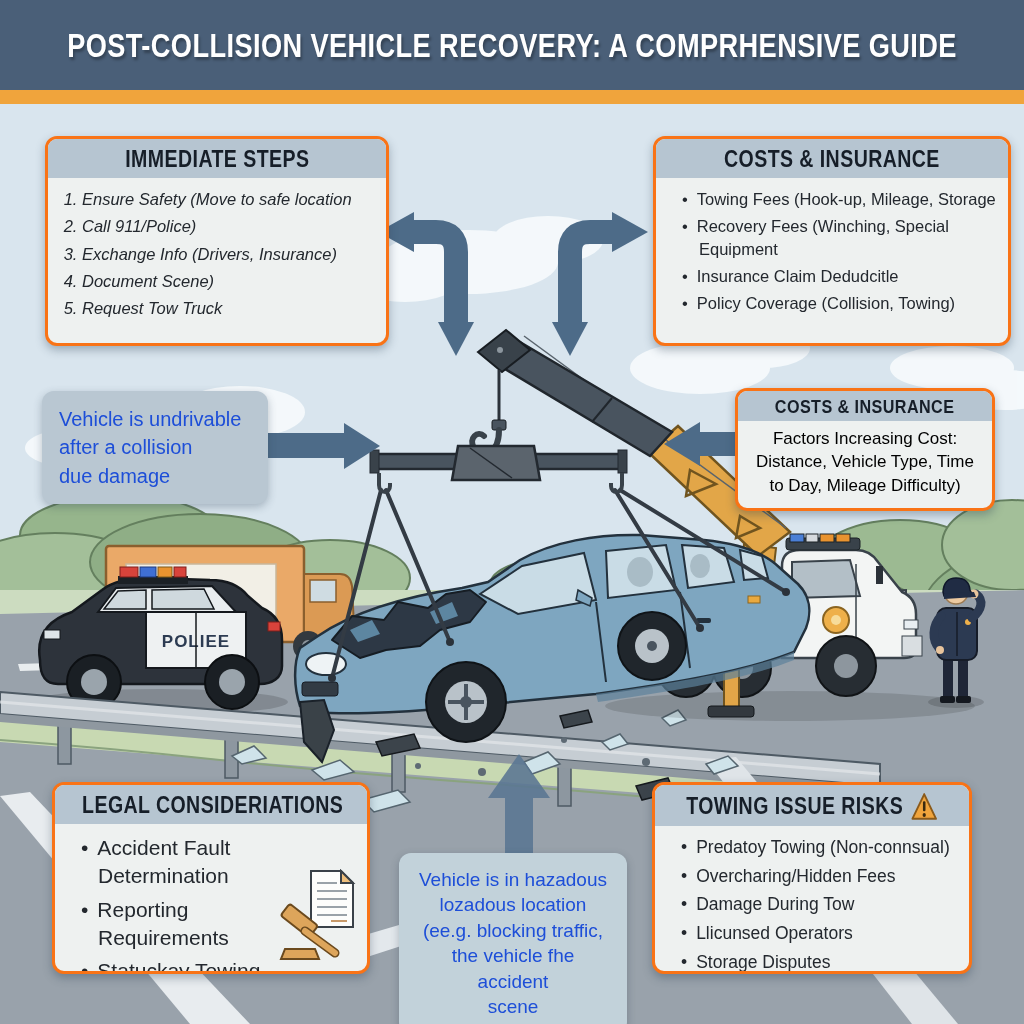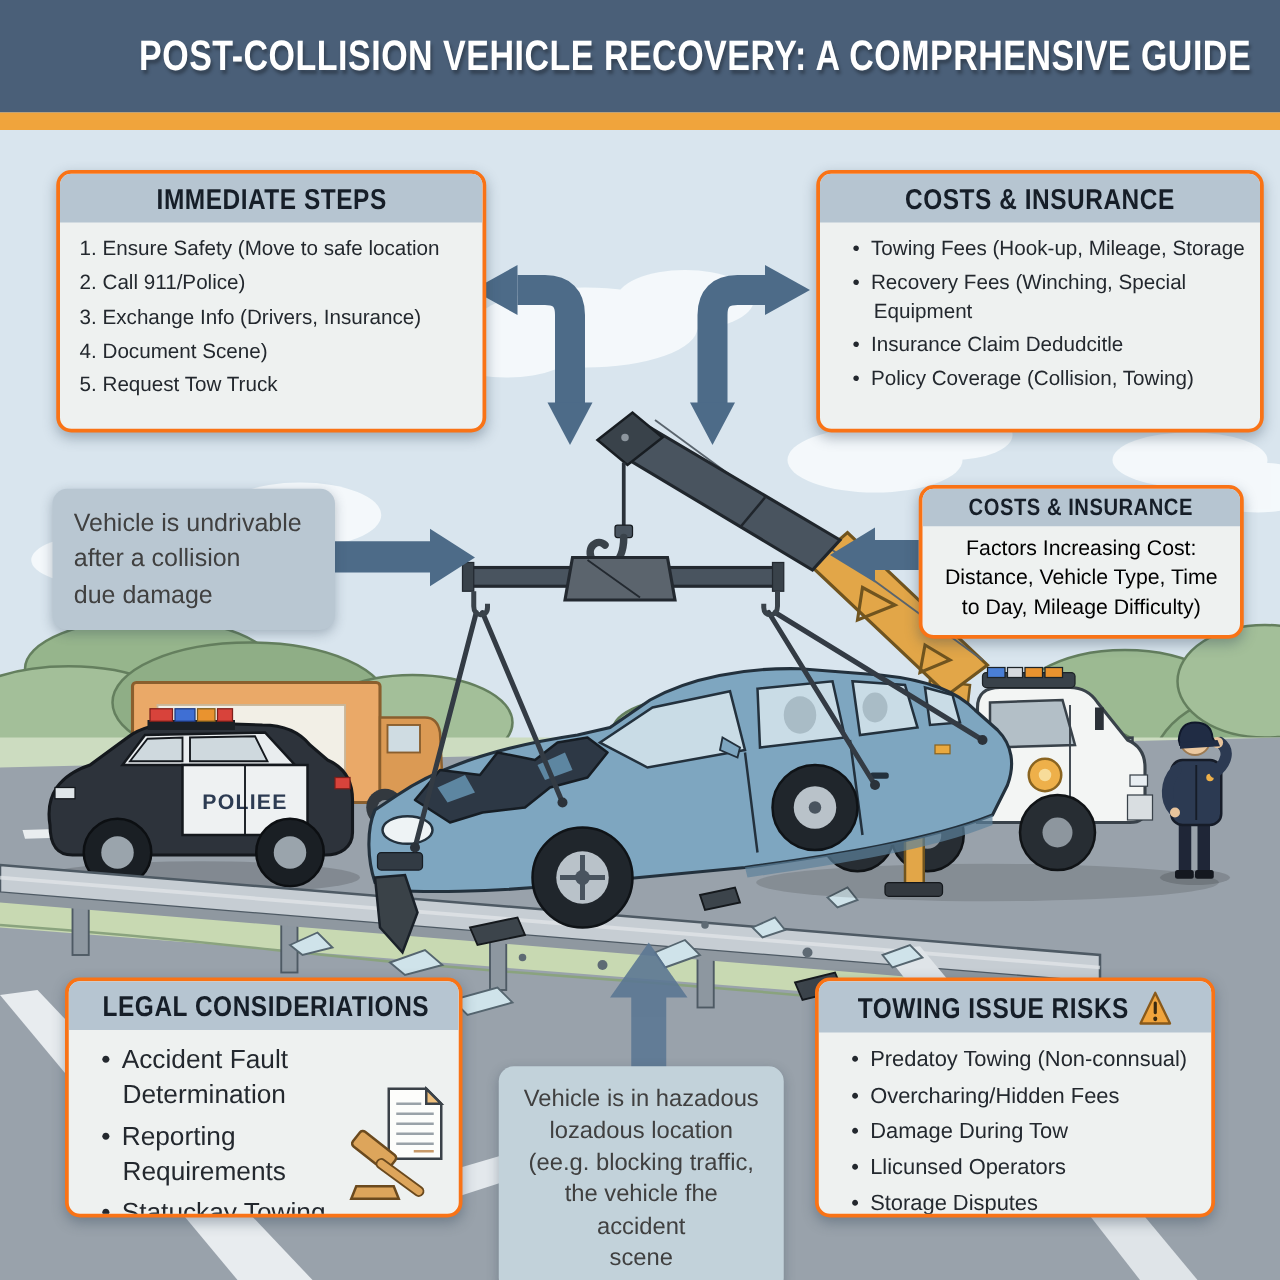--- a/index.html
+++ b/index.html
@@ -1,52 +1,52 @@
 <!DOCTYPE html>
 <html><head>
 <meta charset="utf-8">
 <style>
   html,body{margin:0;padding:0;background:#222;}
   #canvas{position:relative;width:1024px;height:1024px;overflow:hidden;
           background:#d9e5ee;font-family:"Liberation Sans",sans-serif;}
   #scene{position:absolute;top:0;left:0;z-index:1;}
 
   .hdr{position:absolute;top:0;left:0;right:0;height:90px;background:#4a5f78;
-       display:flex;align-items:center;z-index:6;}
+       display:flex;align-items:center;justify-content:center;z-index:6;}
   .hdr .t{color:#ffffff;font-weight:bold;font-size:34px;white-space:nowrap;
           letter-spacing:.5px;transform:scaleX(.8);
           text-shadow:2px 3px 3px rgba(0,0,0,.3);}
   .stripe{position:absolute;top:90px;left:0;right:0;height:14px;background:#f0a43c;z-index:6;}
 
   .panel{position:absolute;background:#eef1f0;border:3px solid #f97316;border-radius:12px;
          box-shadow:0 4px 10px rgba(40,60,80,.35);z-index:6;overflow:hidden;}
   .ph{background:#b6c5d1;text-align:center;padding:7px 4px 5px;font-weight:bold;
       font-size:23px;color:#161e28;}
   .ph .cond{display:inline-block;transform:scaleX(.85);white-space:nowrap;letter-spacing:.5px;}
   .panel ol{margin:10px 0 0;padding:0 6px 0 34px;font-size:16.5px;color:#23282e;}
-  .panel ol li{margin:5px 0;line-height:1.35;}
+  .panel ol li{margin:5px 0;line-height:1.35;font-style:italic;}
   ul.b{list-style:none;margin:10px 0 0;padding:0 6px 0 26px;font-size:16.5px;color:#23282e;}
   ul.b li{margin:5px 0;line-height:1.35;padding-left:17px;text-indent:-17px;}
   ul.b li::before{content:"•";margin-right:9px;}
 
   #immediate{left:45px;top:136px;width:338px;height:204px;}
   #costs{left:653px;top:136px;width:352px;height:204px;}
   #legal{left:52px;top:782px;width:312px;height:186px;}
   #legal ul.b{font-size:21px;padding-right:84px;}
   #risks{left:652px;top:782px;width:314px;height:186px;}
   #risks ul.b{font-size:17.5px;}
   #risks .ph .cond{display:inline-flex;align-items:center;gap:9px;}
   #risks .warn{flex:0 0 auto;}
 
   #factors{left:735px;top:388px;width:254px;}
   #factors .ph{font-size:19px;padding:5px 4px 3px;}
   #factors .body{padding:6px 17px 11px;font-size:17px;line-height:1.38;
                  text-align:center;color:#000000;}
 
-  .callout{position:absolute;background:#b9c7d2;border-radius:12px;color:#404040;
+  .callout{position:absolute;background:#b9c7d2;border-radius:12px;color:#1d4ed8;
            box-shadow:0 3px 9px rgba(40,60,80,.3);z-index:6;}
   #undrivable{left:42px;top:391px;width:192px;padding:14px 17px;font-size:20px;line-height:1.42;}
   #hazard{left:399px;top:853px;width:196px;padding:14px 16px;font-size:19px;line-height:1.34;
           text-align:center;background:#c2d2da;}
 
   .gavel{position:absolute;right:8px;bottom:6px;z-index:7;}
 </style>
 </head>
 <body>
 

